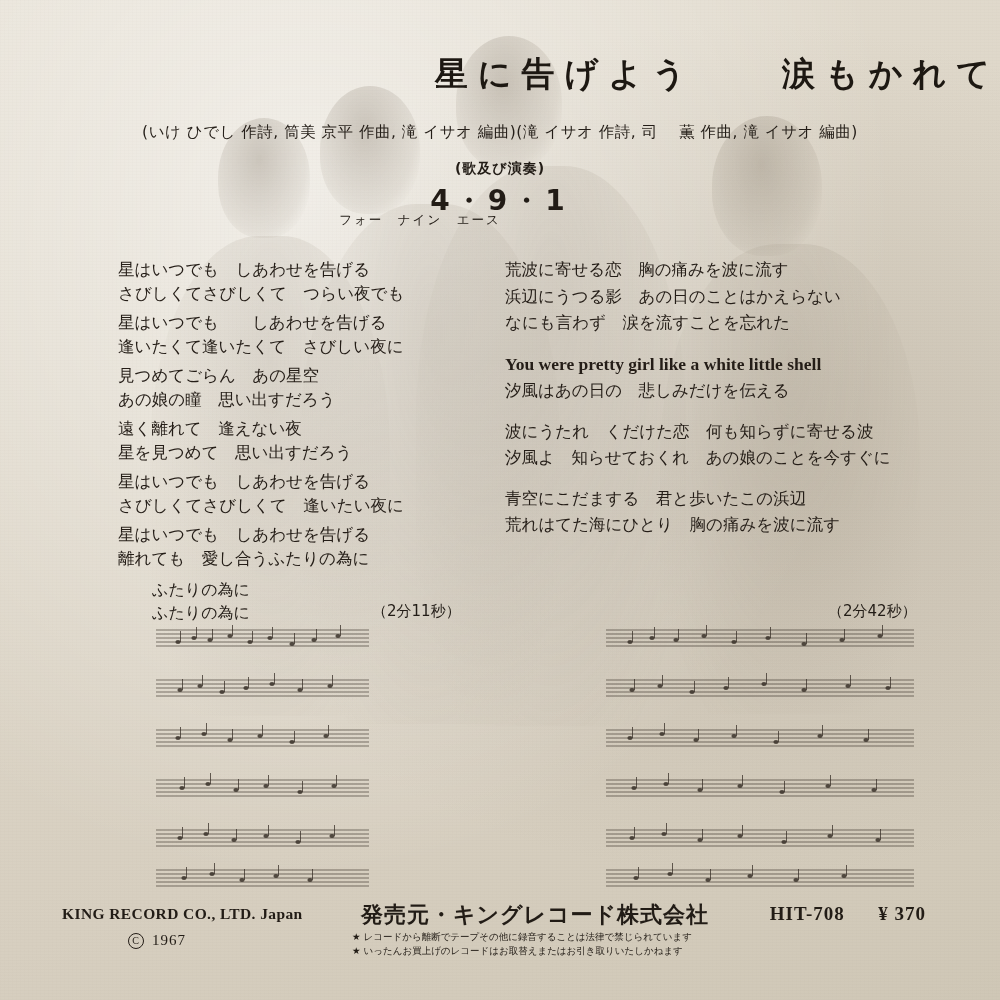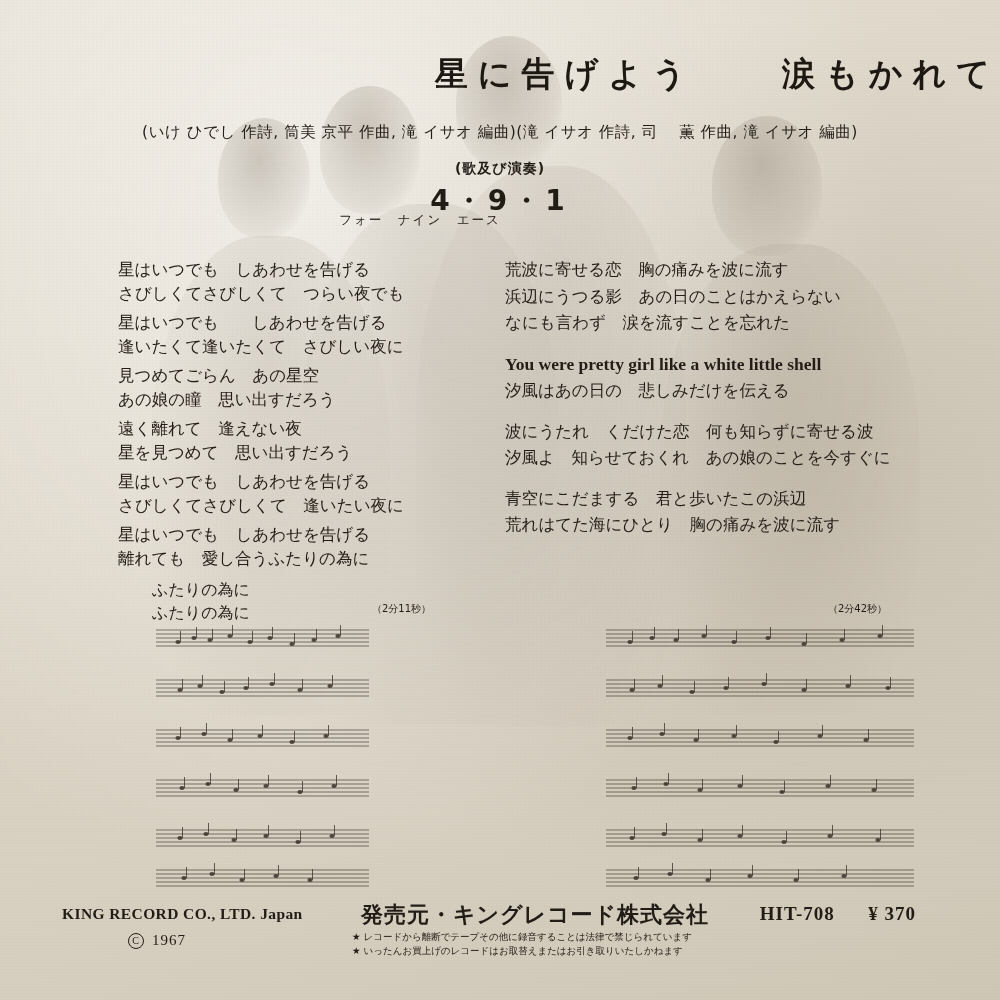--- a/index.html
+++ b/index.html
@@ -134,21 +134,21 @@
     position: absolute;
     left: 152px;
     top: 578px;
     font-family: "DejaVu Sans", sans-serif;
     font-size: 16px;
     line-height: 1.45;
   }
   .dur {
     position: absolute;
     font-family: "DejaVu Sans", sans-serif;
-    font-size: 10px;
+    font-size: 15px;
   }
   .dur.left { left: 372px; top: 602px; }
   .dur.right { left: 828px; top: 602px; }
 
   .score {
     position: absolute;
   }
   .score.left { left: 150px; top: 618px; width: 225px; height: 275px; }
   .score.right { left: 600px; top: 618px; width: 320px; height: 275px; }
 
@@ -193,21 +193,21 @@
     position: absolute;
     left: 352px;
     top: 930px;
     font-family: "DejaVu Sans", sans-serif;
     font-size: 9.5px;
     line-height: 1.5;
   }
   .footer-notes .star { margin-right: 3px; }
   .footer-right {
     position: absolute;
-    right: 84px;
+    right: 74px;
     top: 903px;
     font-family: "Liberation Serif", serif;
     font-weight: bold;
     font-size: 19px;
     letter-spacing: 1px;
     white-space: nowrap;
   }
 </style>
 </head>
 <body>

